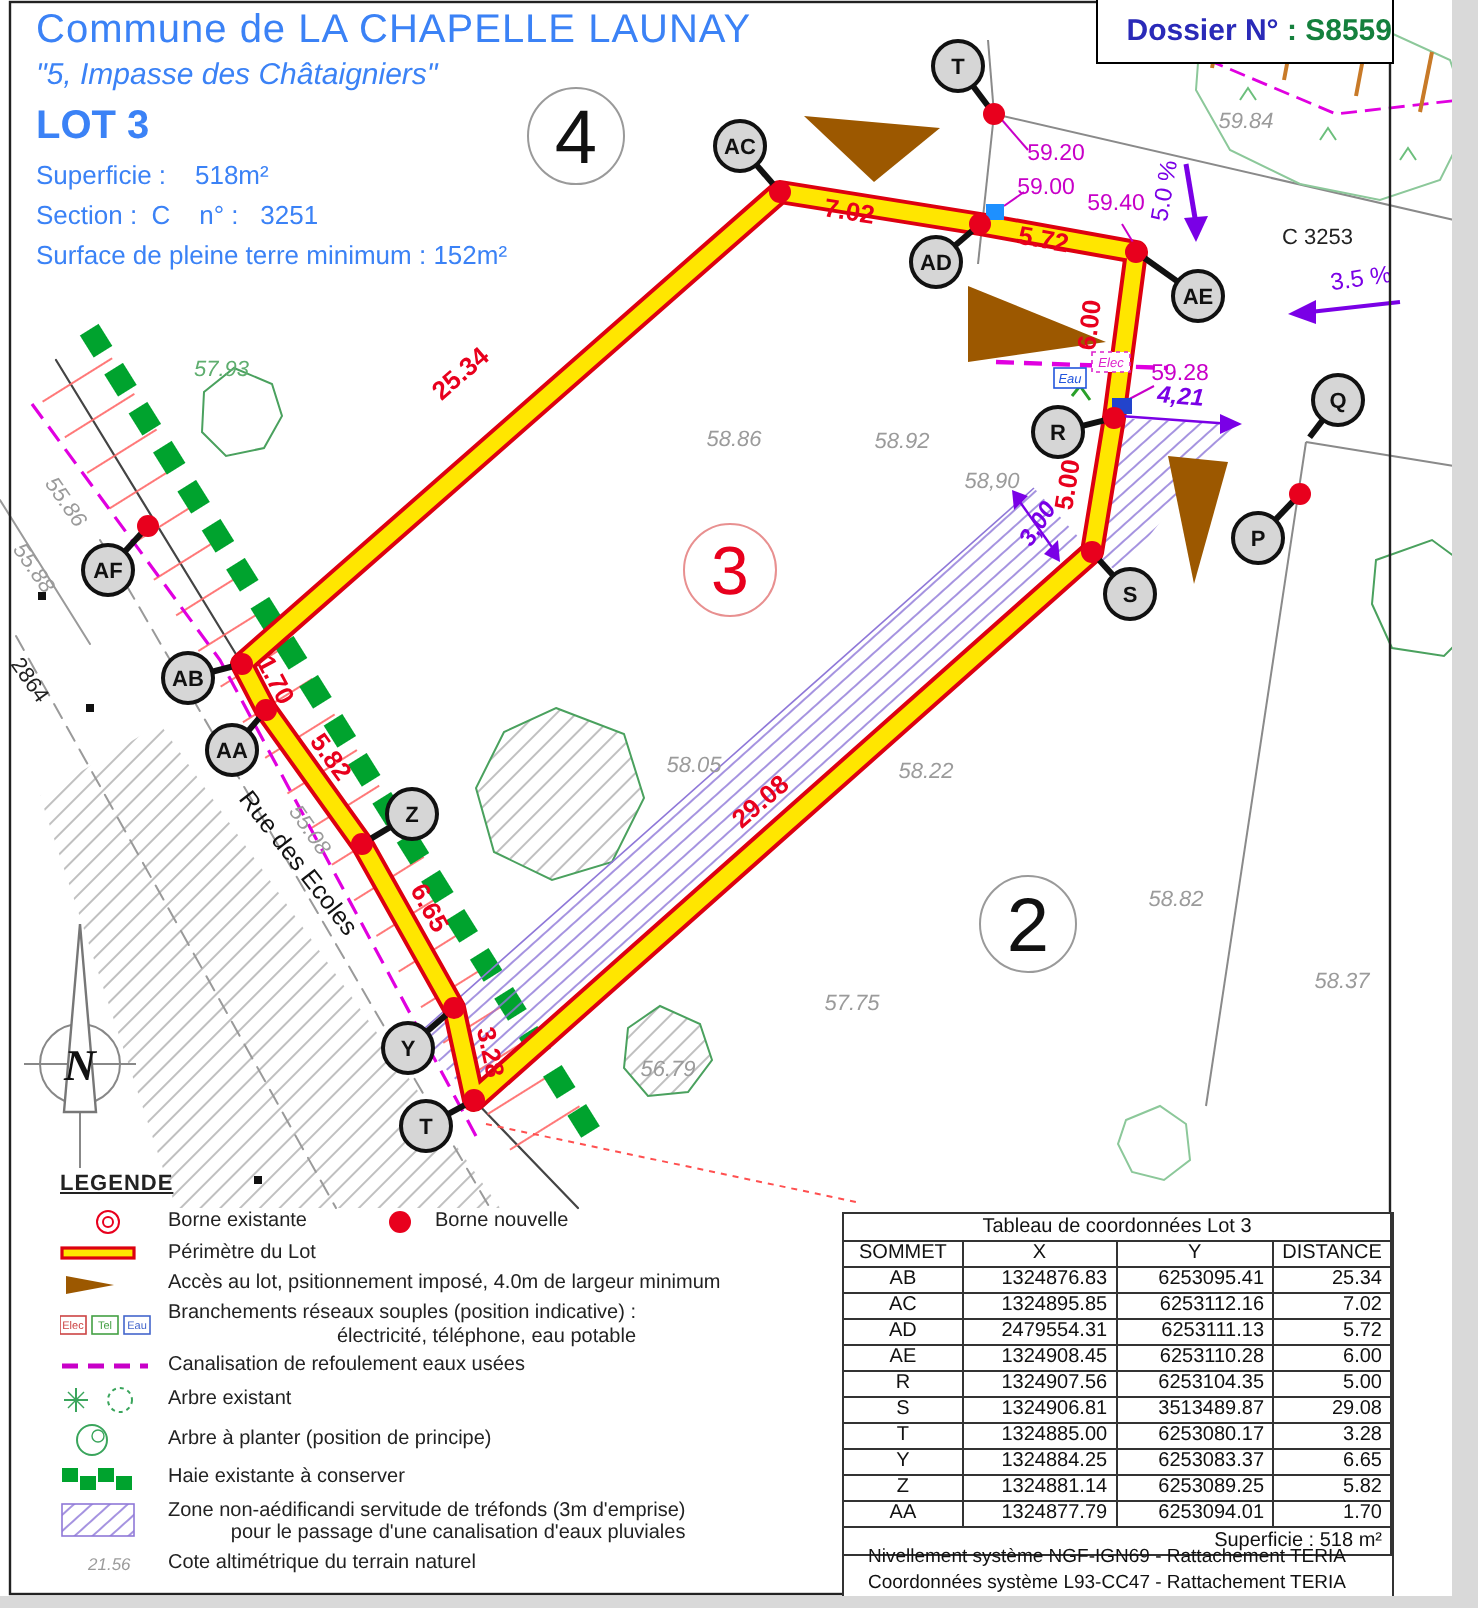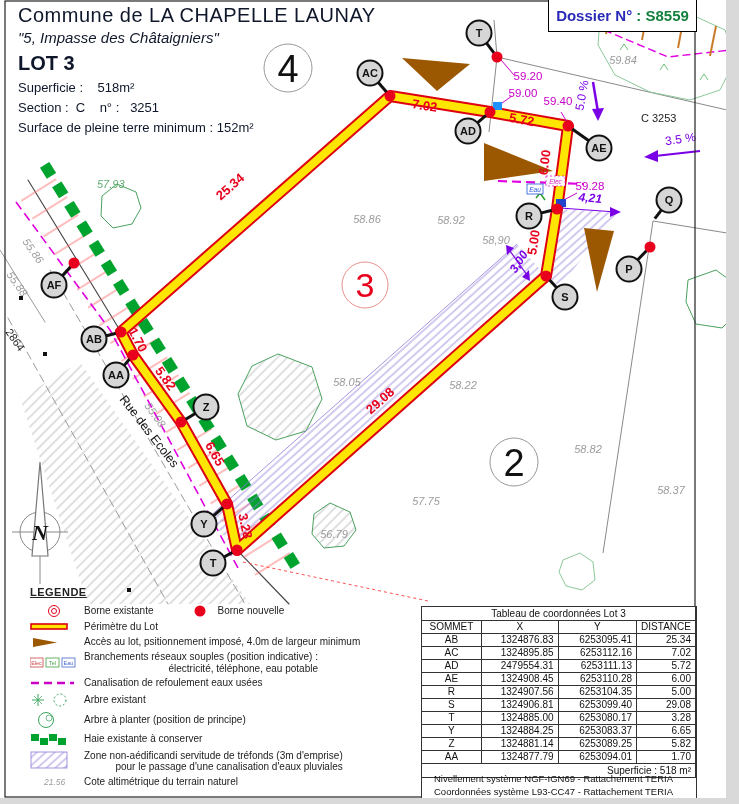--- a/index.html
+++ b/index.html
@@ -3,28 +3,28 @@
 <meta charset="utf-8">
 <style>
   html,body{margin:0;padding:0;background:#d9d9d9;font-family:"Liberation Sans",sans-serif;}
   #sheet{position:relative;width:739px;height:804px;background:#fff;overflow:hidden;}
   .gray-strip{position:absolute;background:#d9d9d9;}
   #strip-right{right:0;top:0;width:13px;height:804px;}
   #strip-bottom{left:0;bottom:0;width:739px;height:6px;}
   #plan-svg{position:absolute;left:0;top:0;}
   
   #header{position:absolute;left:18px;top:4px;width:420px;}
-  #header div{white-space:pre;color:#0f172a;}
+  #header div{white-space:pre;color:#3b82f6;}
   .h-commune{font-size:20px;letter-spacing:.5px;}
   .h-address{font-size:15px;font-style:italic;margin-top:2px;}
   .h-lot{font-size:20px;font-weight:bold;margin-top:6px;}
   .h-line{font-size:13px;margin-top:5px;}
   
   #dossier{position:absolute;left:548px;top:0;width:147px;height:31px;border:1px solid #000;border-top:none;
-           display:flex;align-items:center;justify-content:center;font-size:15px;font-weight:bold;background:#fff;}
+           display:flex;align-items:center;justify-content:flex-end;font-size:15px;font-weight:bold;background:#fff;}
   #dossier .blue{color:#2a2ab8;}
   #dossier .num{color:#15803d;}
   
   #legend{position:absolute;left:30px;top:586px;width:370px;font-size:10px;color:#222;}
   .lg-title{font-size:11px;font-weight:bold;text-decoration:underline;margin-bottom:6px;letter-spacing:.5px;}
   .lg-row{display:flex;align-items:center;margin-bottom:3px;min-height:12px;text-align:right;}
   .lg-sym{width:48px;flex:0 0 48px;display:flex;align-items:center;justify-content:flex-start;margin-right:6px;}
   .lg-txt{line-height:11.5px;}
   
   #cartouche{position:absolute;left:421px;top:606px;width:274px;height:191px;border:1px solid #333;background:#fff;}
@@ -470,21 +470,21 @@
           </tr>
           <tr>
             <td class="c0">R</td>
             <td class="c1">1324907.56</td>
             <td class="c2">6253104.35</td>
             <td class="c3">5.00</td>
           </tr>
           <tr>
             <td class="c0">S</td>
             <td class="c1">1324906.81</td>
-            <td class="c2">6253099.40</td>
+            <td class="c2">3513489.87</td>
             <td class="c3">29.08</td>
           </tr>
           <tr>
             <td class="c0">T</td>
             <td class="c1">1324885.00</td>
             <td class="c2">6253080.17</td>
             <td class="c3">3.28</td>
           </tr>
           <tr>
             <td class="c0">Y</td>

